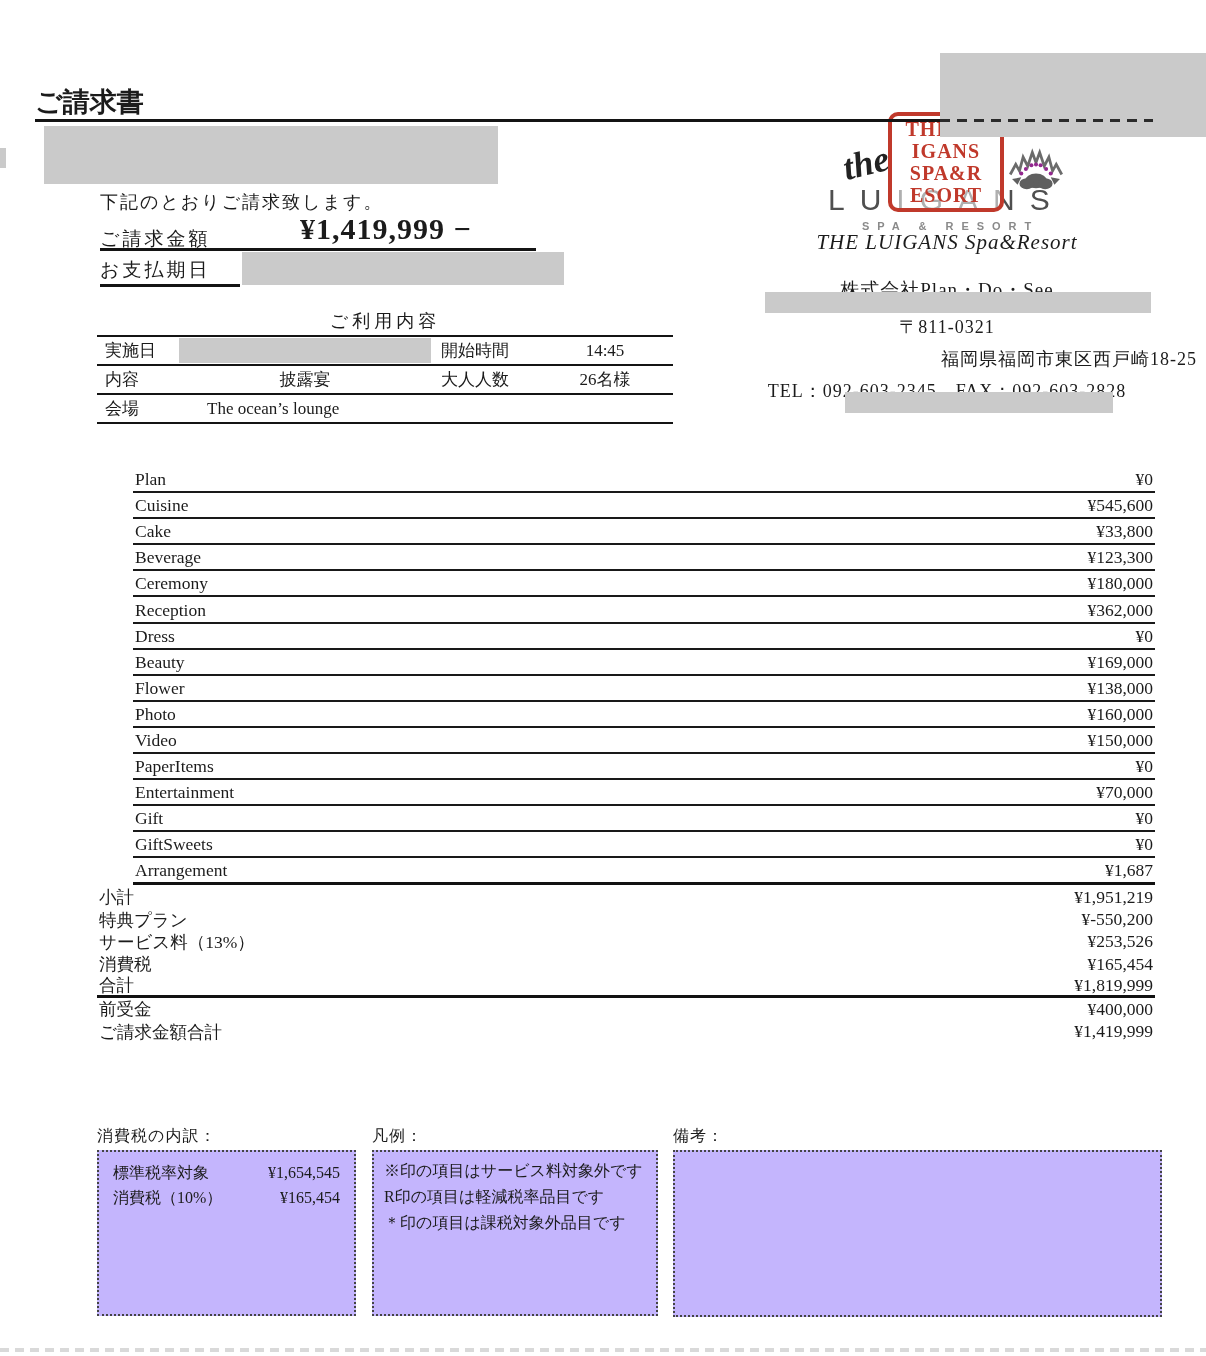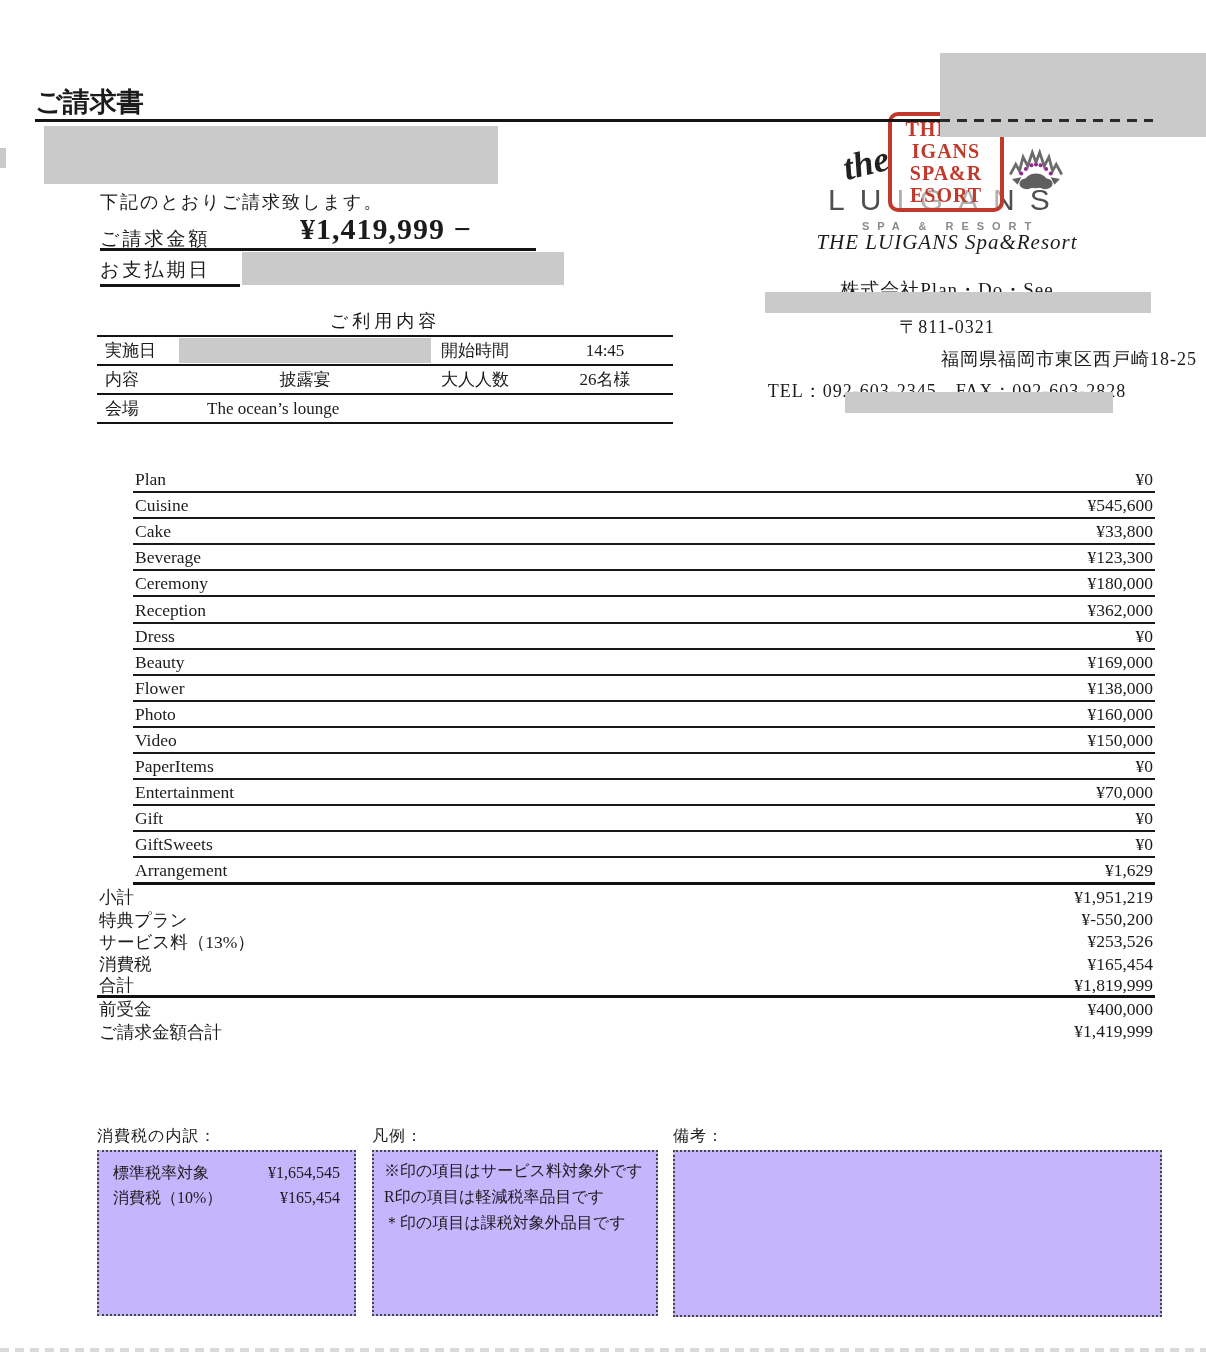--- a/index.html
+++ b/index.html
@@ -211,21 +211,21 @@
         <span>¥0</span>
       </div>
 
       <div class="item-row">
         <span>GiftSweets</span>
         <span>¥0</span>
       </div>
 
       <div class="item-row">
         <span>Arrangement</span>
-        <span>¥1,629</span>
+        <span>¥1,687</span>
       </div>
     </div>
 
   <div class="abs totals" style="left:97px;top:886px;">
 
       <div class="total-row">
         <span>小計</span>
         <span>¥1,951,219</span>
       </div>
 

